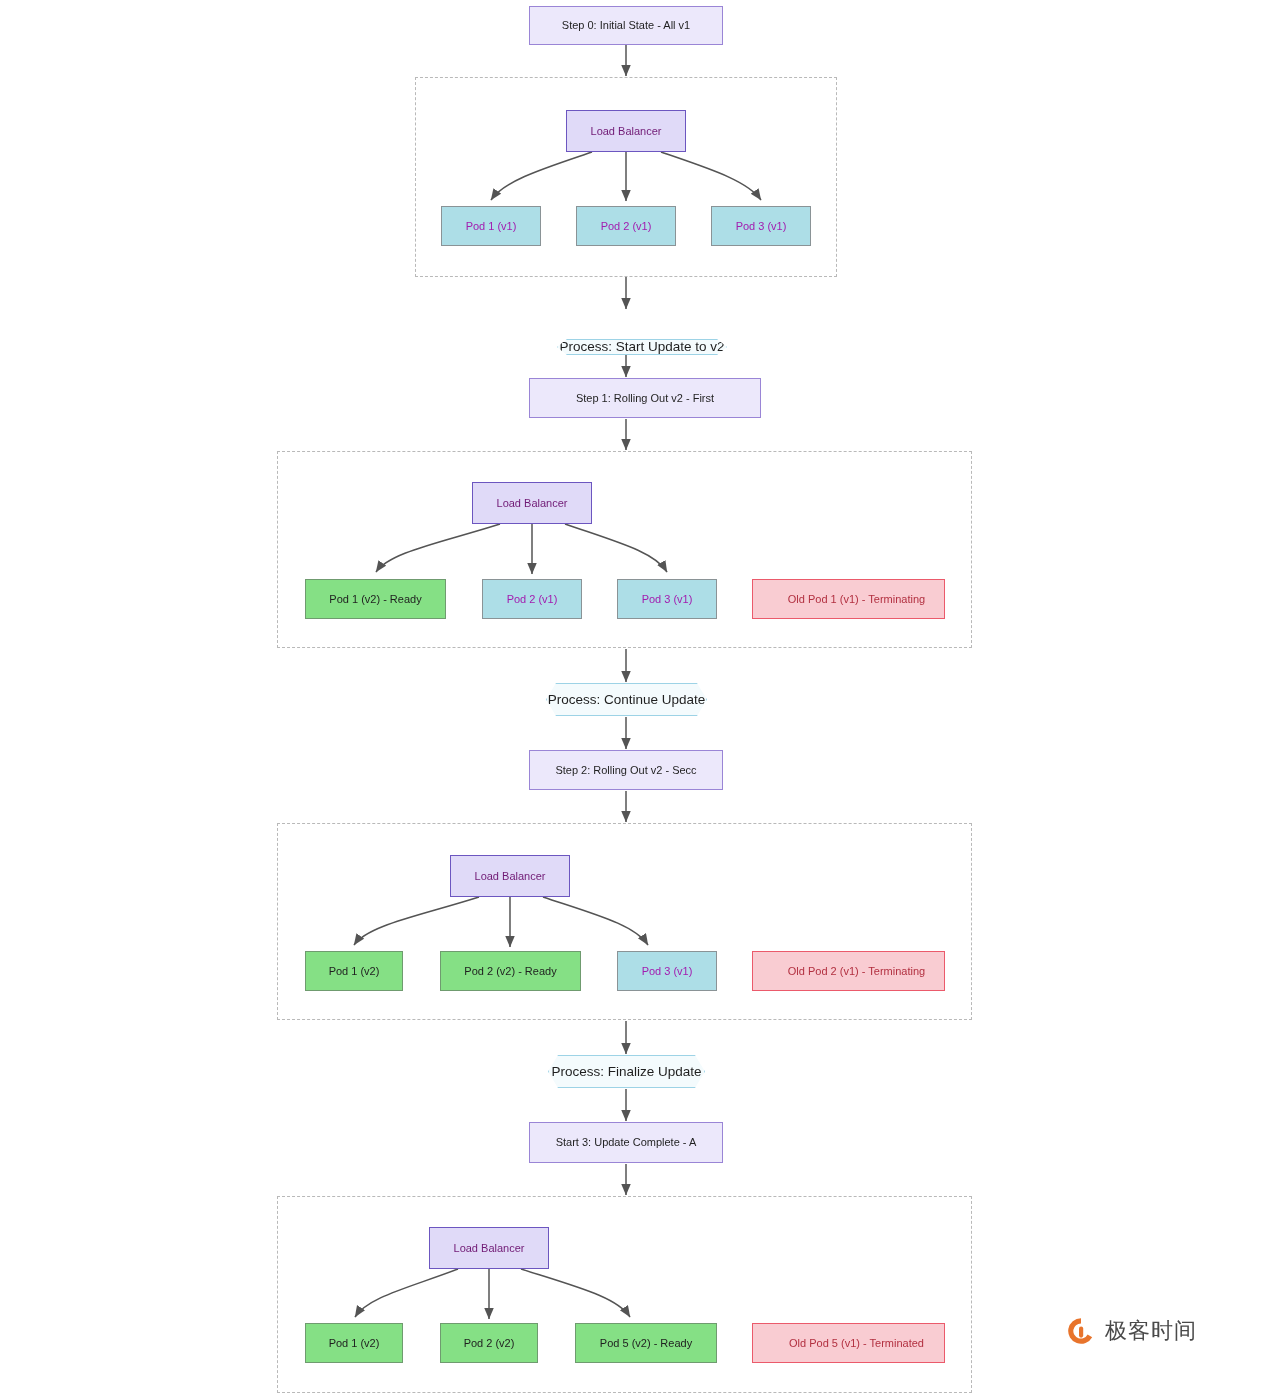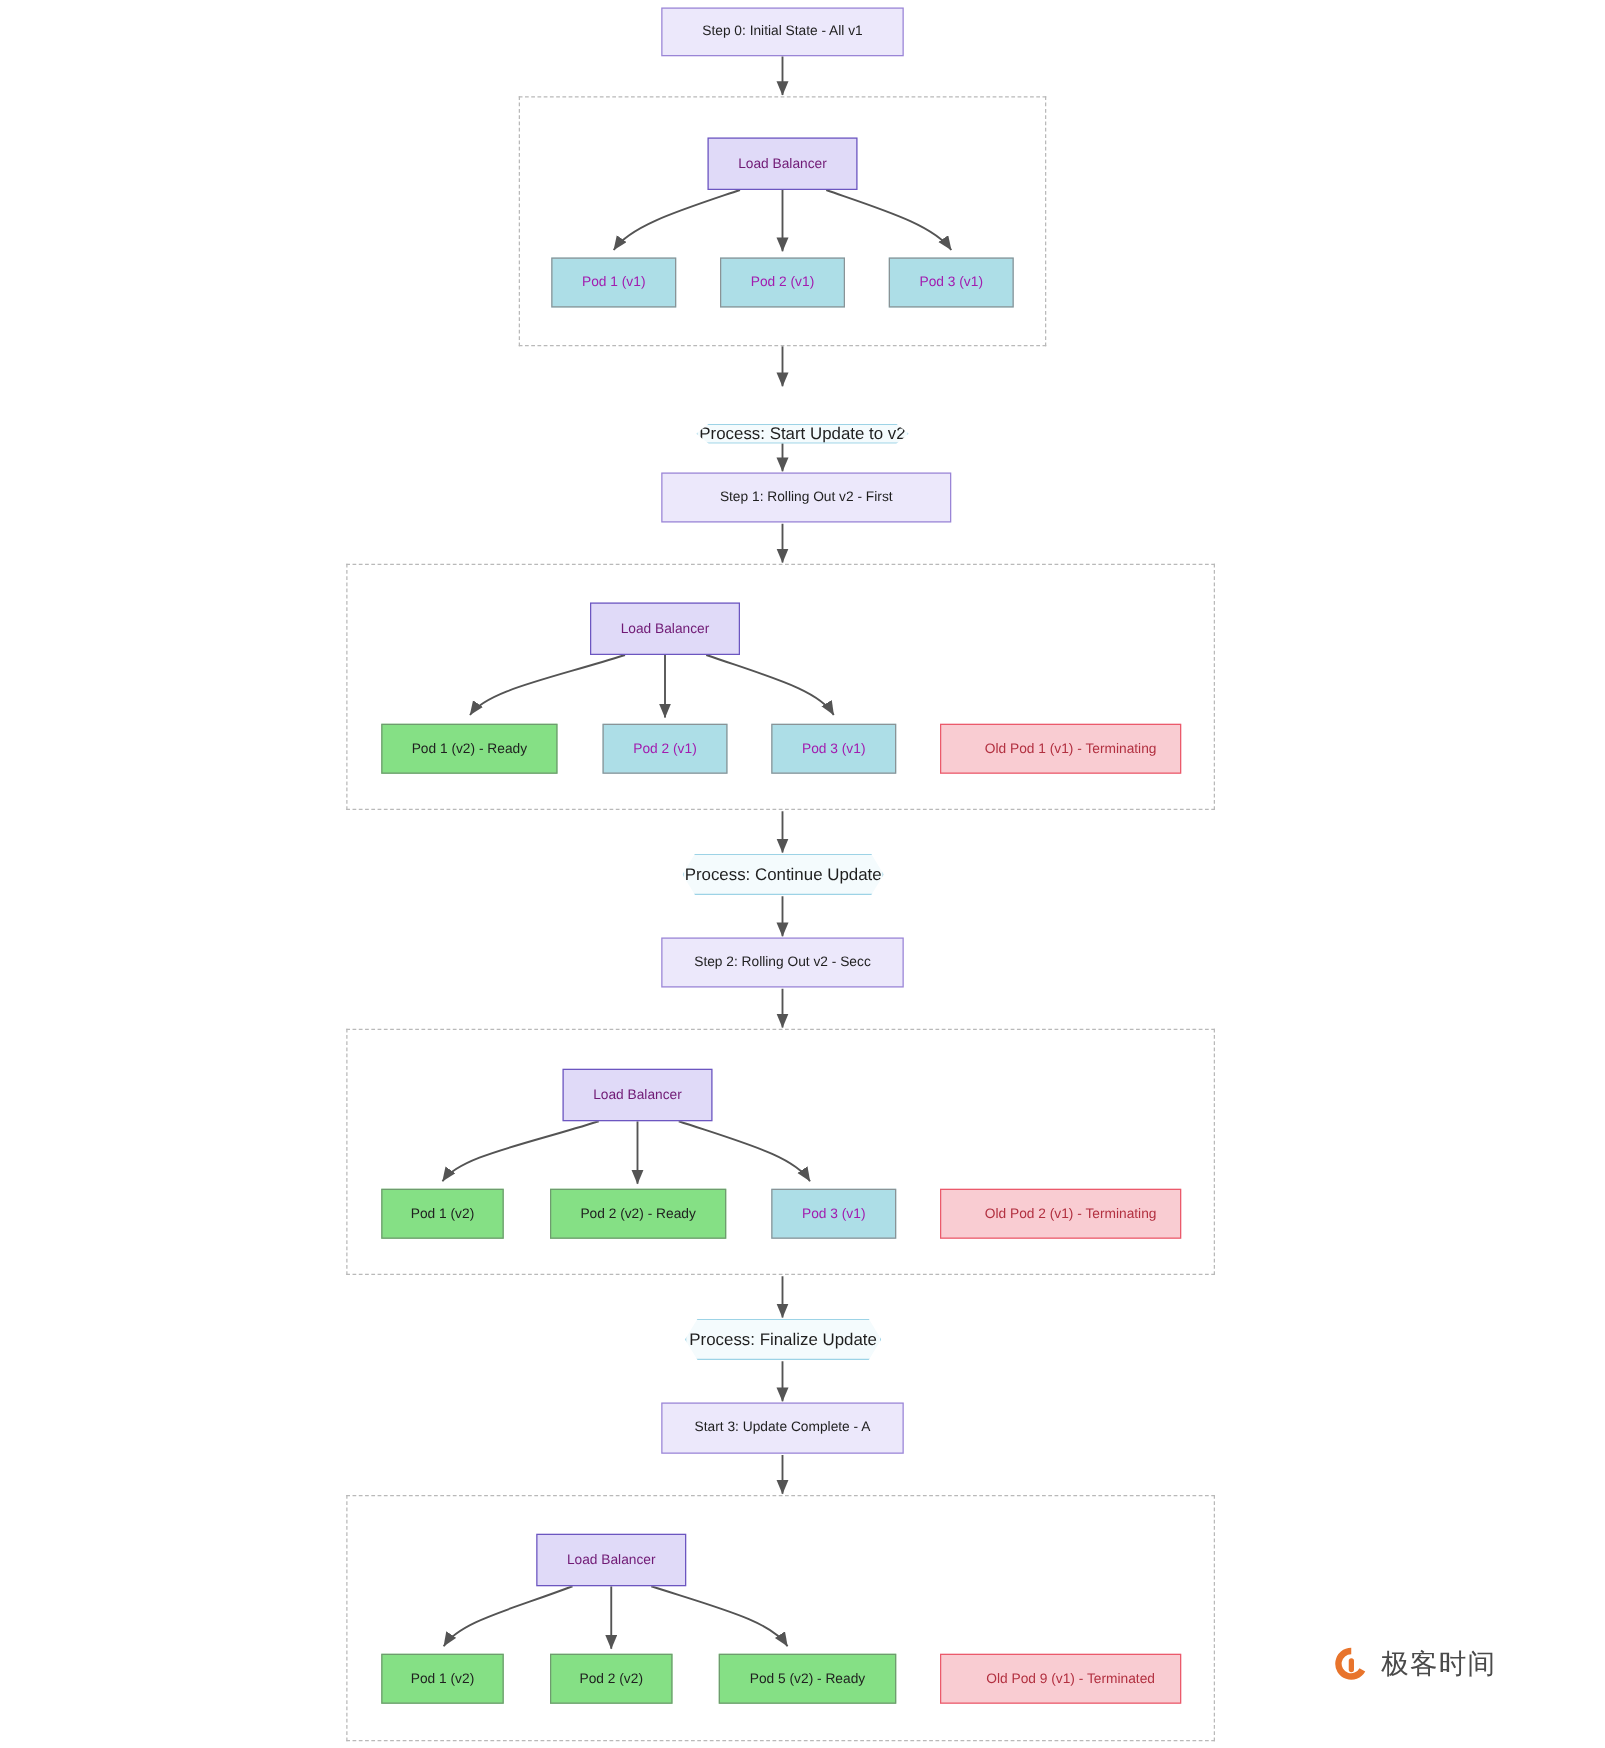--- a/index.html
+++ b/index.html
@@ -253,21 +253,21 @@
   <div class="node pod-v2" style="left:305px; top:1323px; width:98px; height:40px;">
     <span>Pod 1 (v2)</span>
   </div>
   <div class="node pod-v2" style="left:440px; top:1323px; width:98px; height:40px;">
     <span>Pod 2 (v2)</span>
   </div>
   <div class="node pod-v2" style="left:575px; top:1323px; width:142px; height:40px;">
     <span>Pod 5 (v2) - Ready</span>
   </div>
   <div class="node pod-old" style="left:752px; top:1323px; width:193px; height:40px;">
-    <span>Old Pod 9 (v1) - Terminated</span>
+    <span>Old Pod 5 (v1) - Terminated</span>
   </div>
 
   <div id="watermark" style="left:1066px; top:1316px;">
     <span class="wm-mark">
       <svg width="30" height="30" viewBox="0 0 30 30" xmlns="http://www.w3.org/2000/svg">
         <path d="M15 2.2 A12.8 12.8 0 1 0 26.2 21.2 L21.6 18.6 A7.6 7.6 0 1 1 15 7.4 Z" fill="#e8742c"></path>
         <rect x="13.0" y="10.5" width="4.2" height="11.2" rx="2.1" fill="#e8742c"></rect>
       </svg>
     </span>
     <span class="wm-text">极客时间</span>

